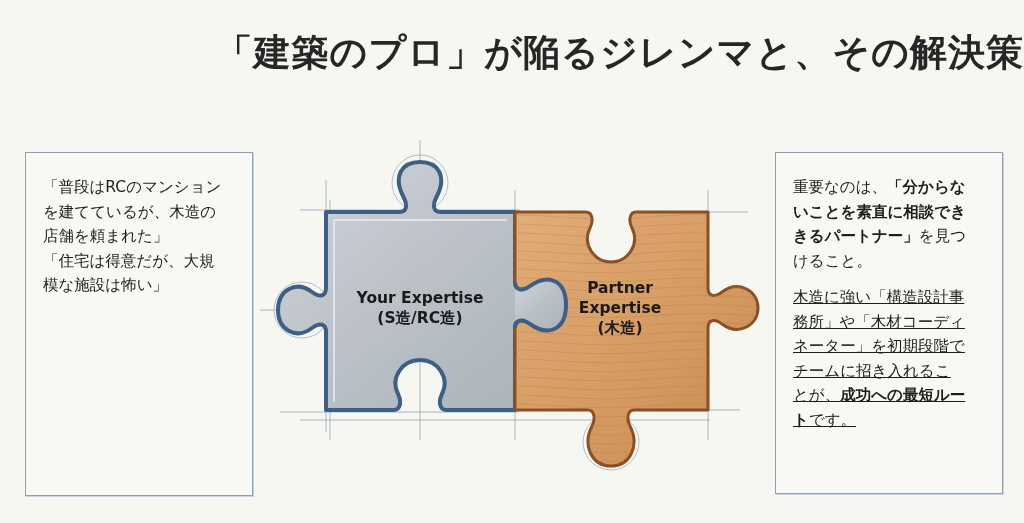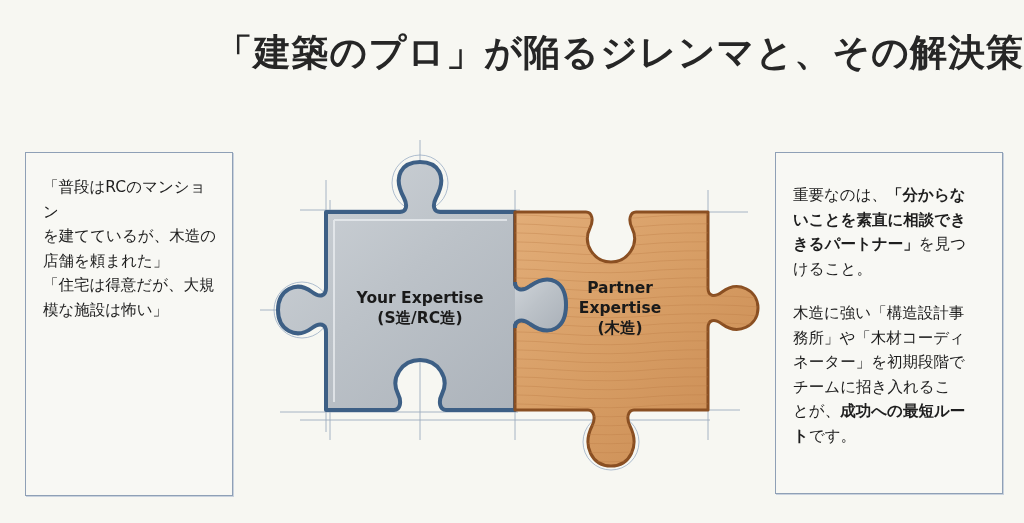--- a/index.html
+++ b/index.html
@@ -34,33 +34,33 @@
       border: 1.5px solid #8fa0b6;
       background: #f8f8f4;
       box-shadow: 1px 1px 0 #c9d2de;
       font-size: 15.5px;
       line-height: 24.5px;
       color: #1e1e1e;
     }
     .panel-left {
       left: 25px;
       top: 152px;
-      width: 208px;
+      width: 228px;
       height: 344px;
       padding: 22px 14px 0 17px;
     }
     .panel-right {
       left: 775px;
       top: 152px;
       width: 228px;
       height: 342px;
-      padding: 30px 10px 0 17px;
+      padding: 22px 10px 0 17px;
     }
     .para { margin: 0; white-space: pre-line; }
-    .para + .para { margin-top: 20px; }
+    .para + .para { margin-top: 12px; text-decoration: underline; }
     .b { font-weight: bold; }
     .diagram {
       position: absolute;
       left: 260px;
       top: 140px;
       width: 520px;
       height: 360px;
     }
     .piece-label {
       position: absolute;

